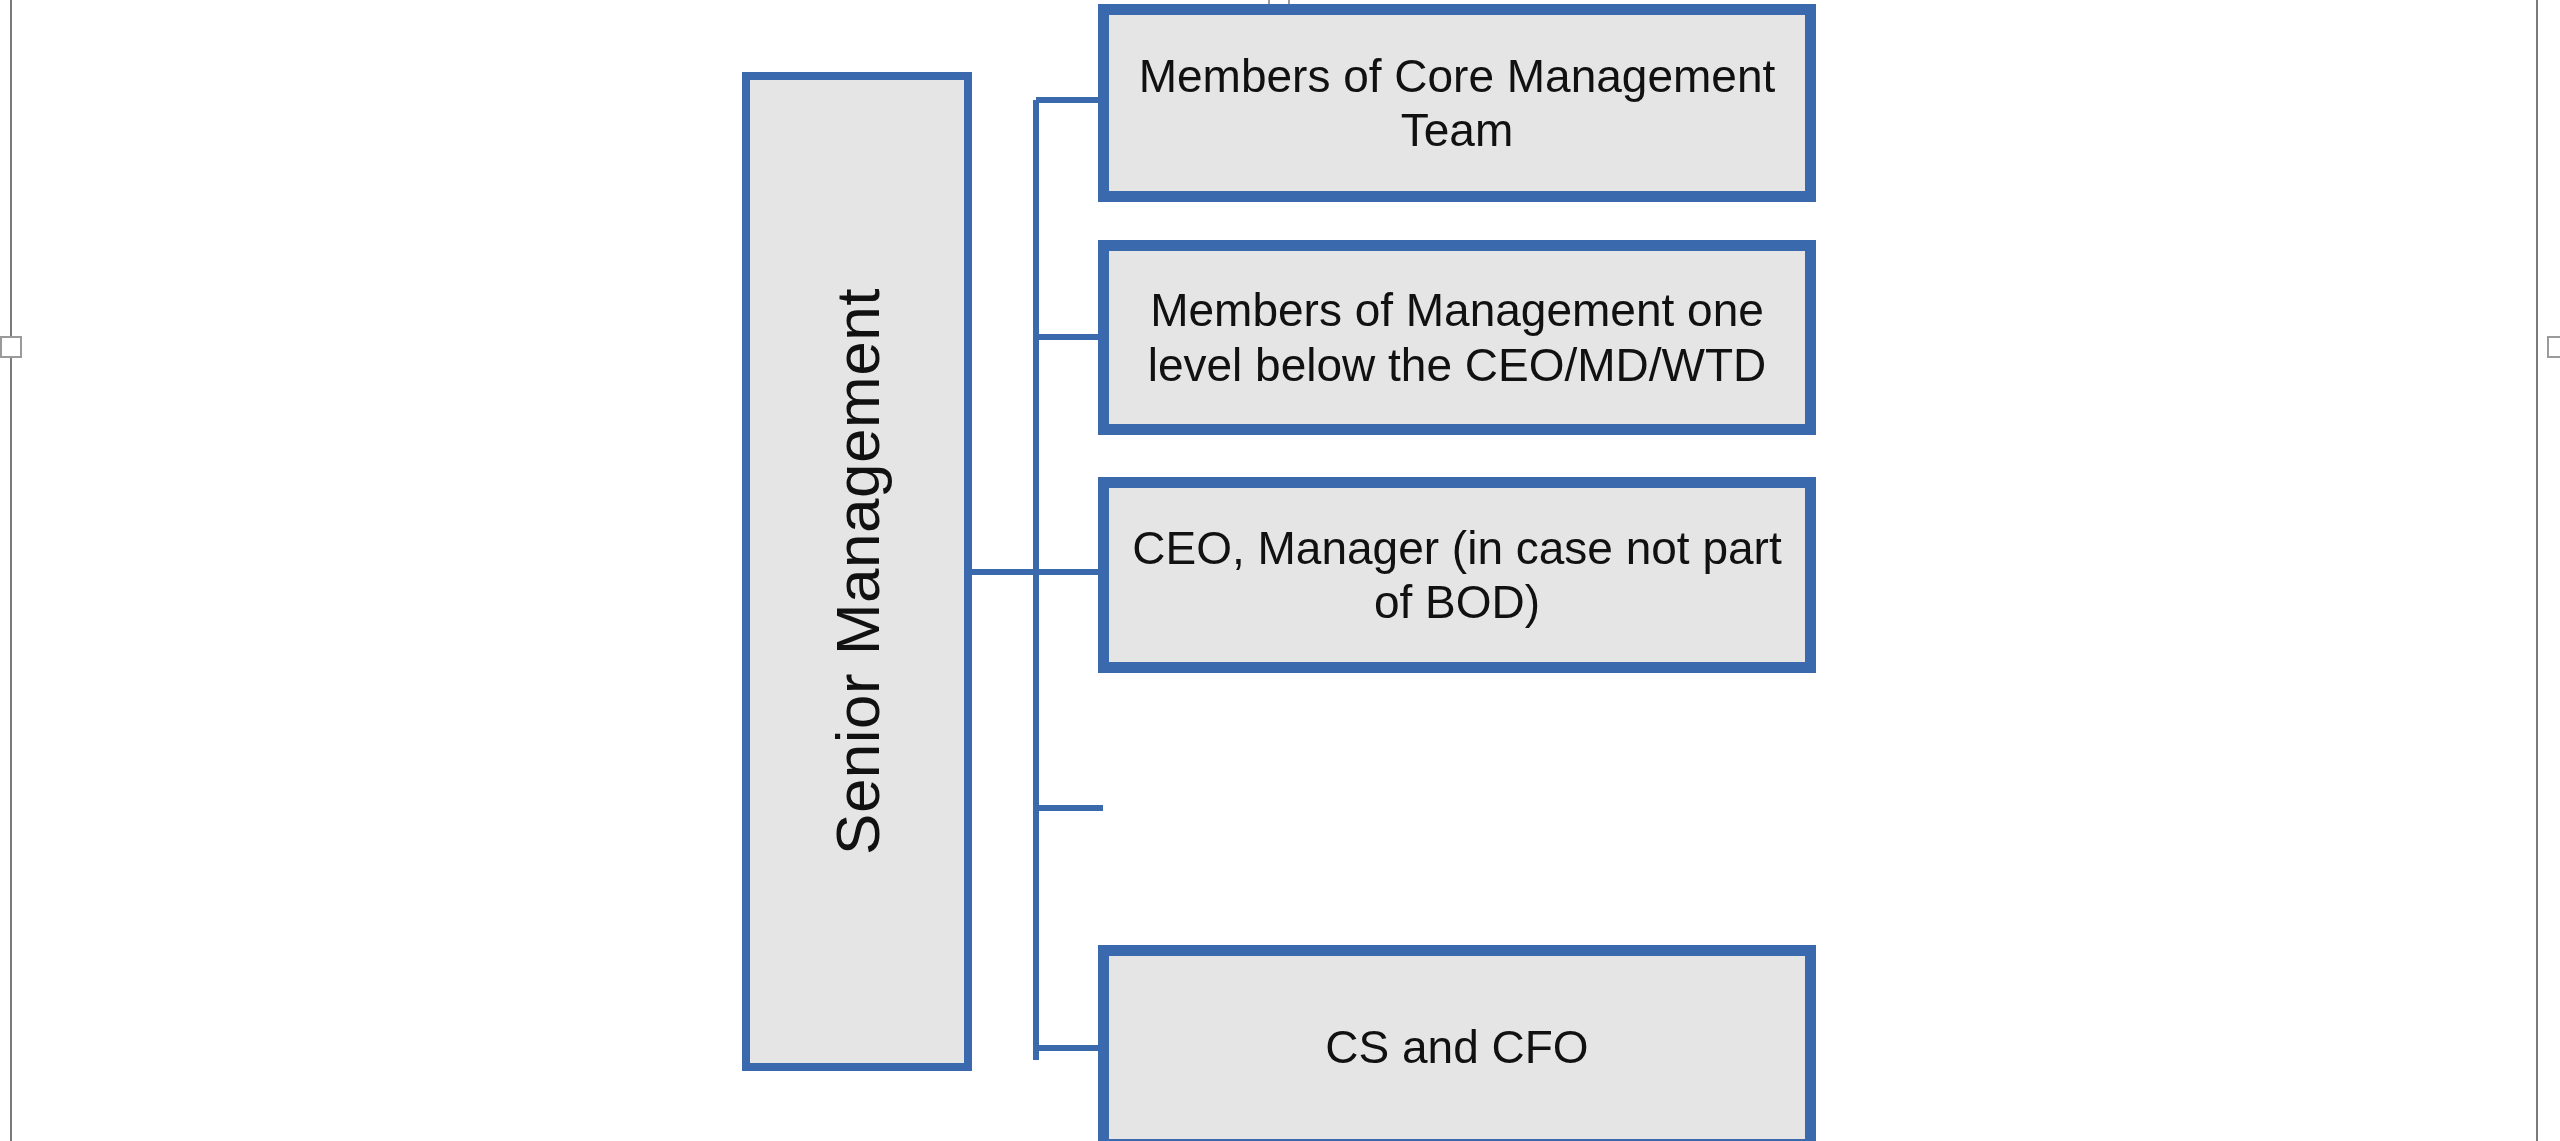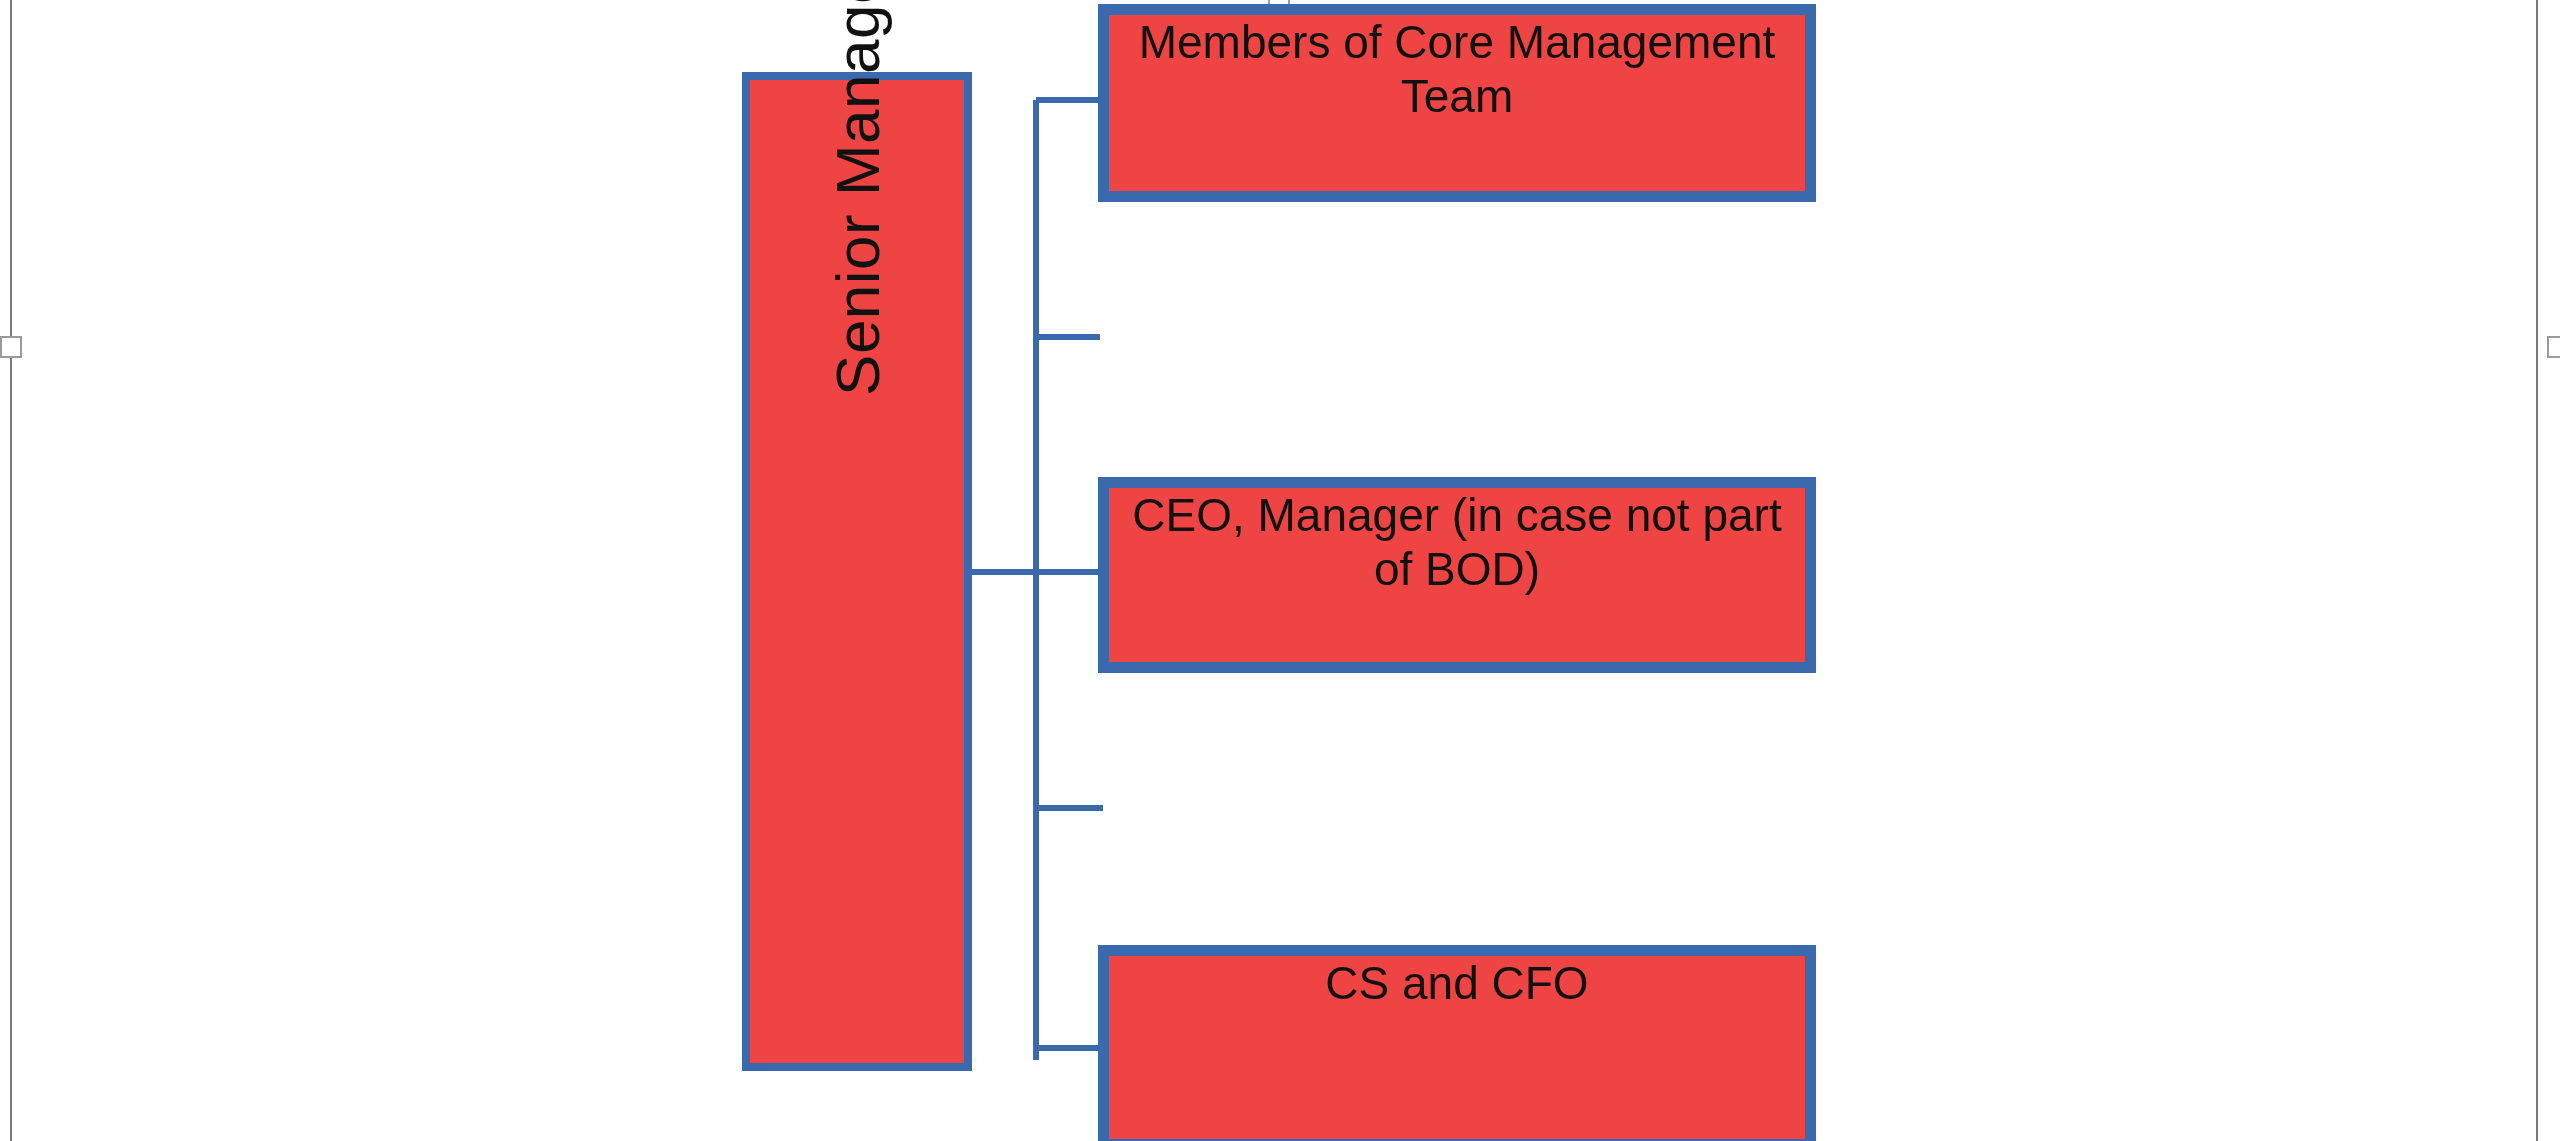--- a/index.html
+++ b/index.html
@@ -60,26 +60,26 @@
     left: 0; top: 0;
     width: 2560px;
     height: 1141px;
     z-index: 1;
   }
 
   
   .node {
     position: absolute;
     box-sizing: border-box;
-    background: #ef4444;
+    background: #e5e5e5;
     border-style: solid;
     border-color: #3a69ad;
     z-index: 2;
     display: flex;
-    align-items: flex-start;
+    align-items: center;
     justify-content: center;
     text-align: center;
     color: #111111;
   }
 
   
   #node-senior-management {
     left: 742px;
     top: 72px;
     width: 230px;
@@ -141,20 +141,23 @@
     </svg>
 
     <div class="node" id="node-senior-management">
       <span class="vlabel">Senior Management</span>
     </div>
 
     <div class="node right-node n0">
       <span class="nlabel">Members of Core Management Team</span>
     </div>
 
+    <div class="node right-node n1">
+      <span class="nlabel">Members of Management one level below the CEO/MD/WTD</span>
+    </div>
 
     <div class="node right-node n2">
       <span class="nlabel">CEO, Manager (in case not part of BOD)</span>
     </div>
 
 
     <div class="node right-node n4">
       <span class="nlabel">CS and CFO</span>
     </div>
 

